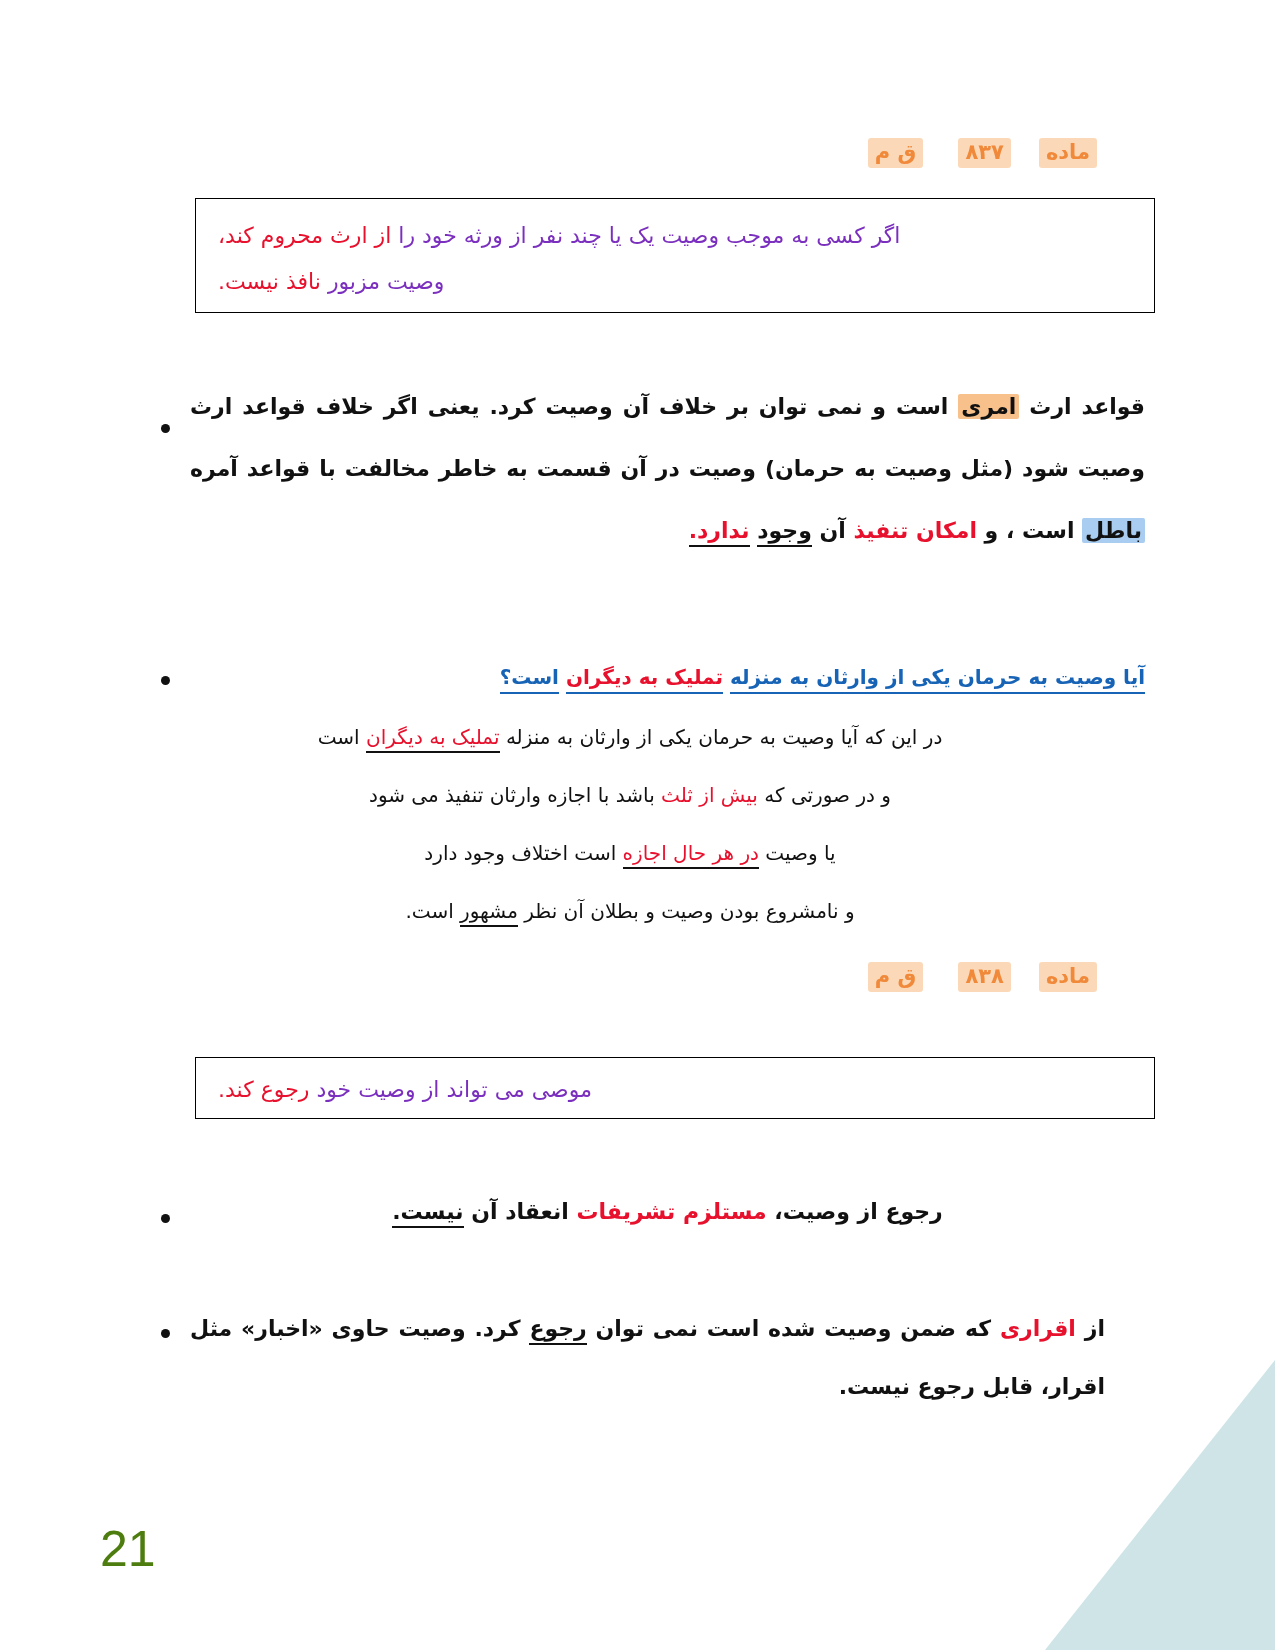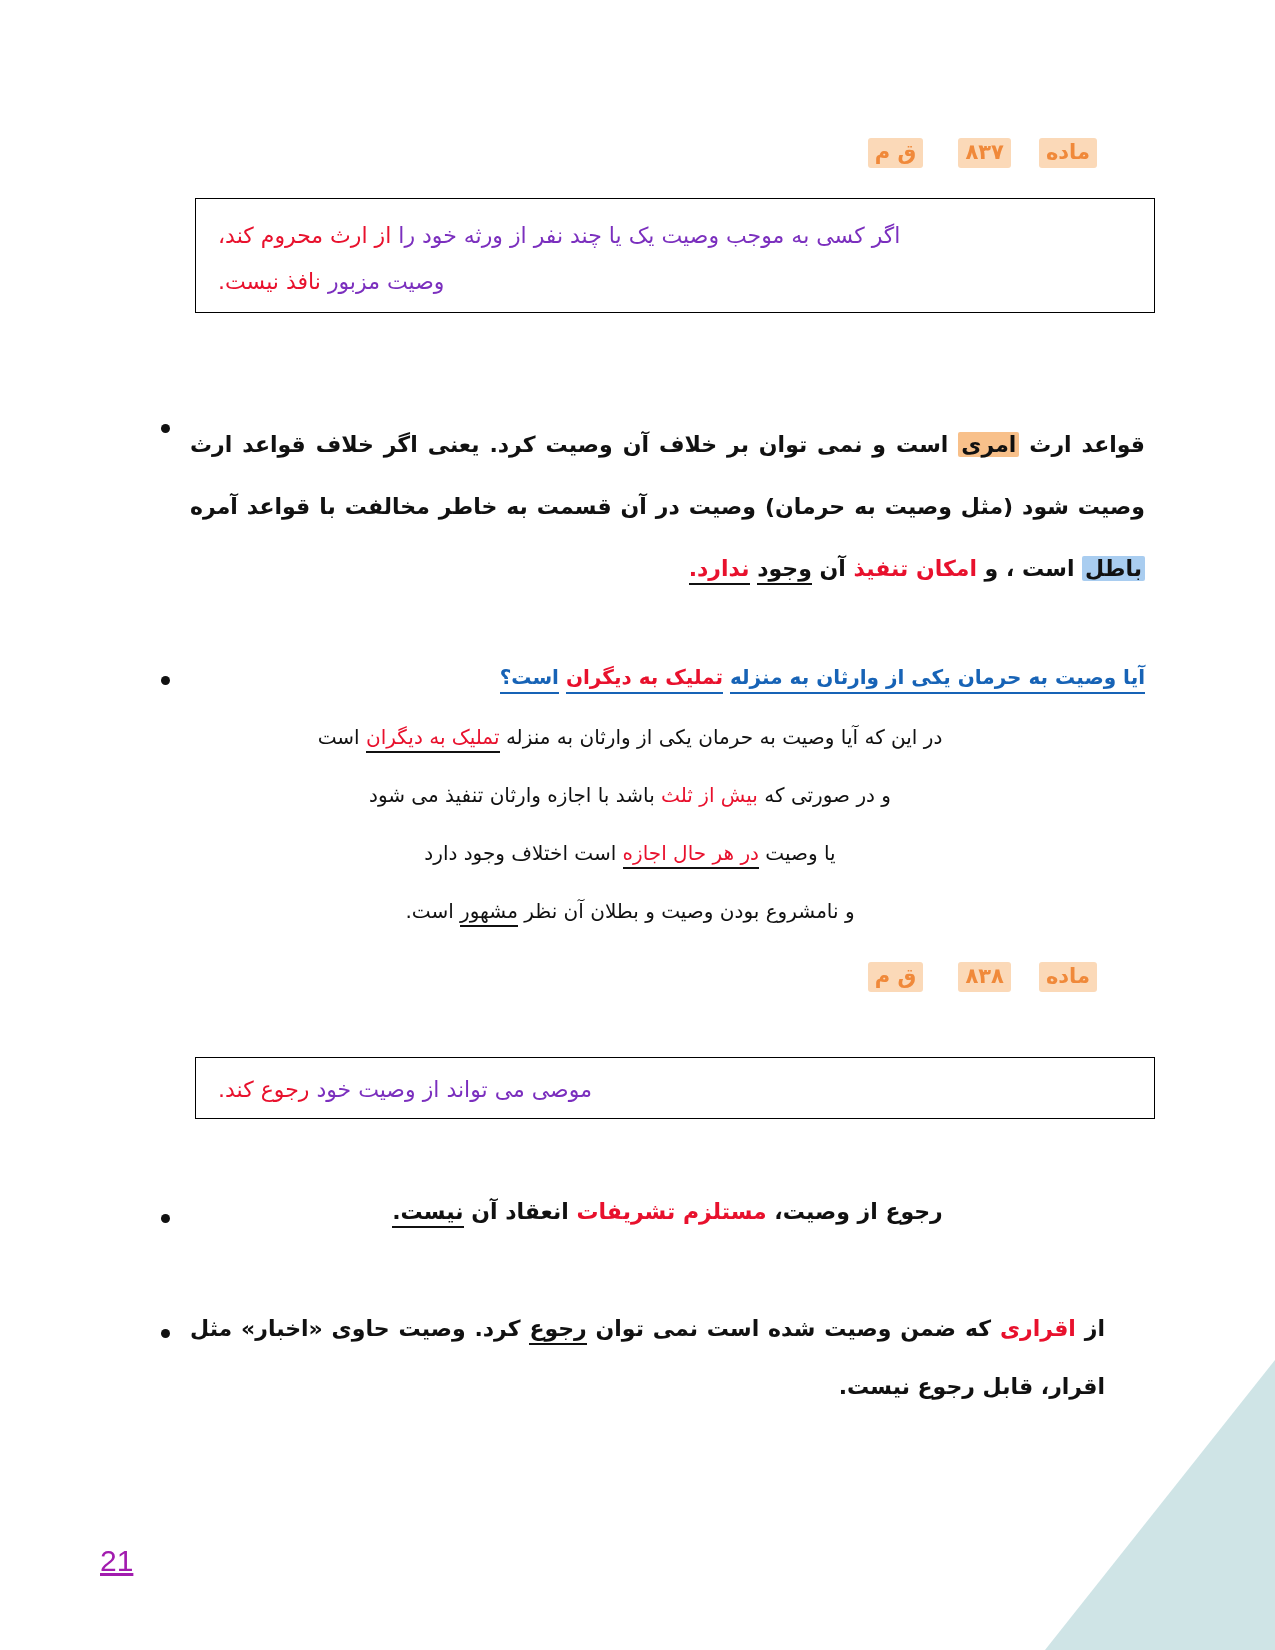--- a/index.html
+++ b/index.html
@@ -129,25 +129,24 @@
     line-height: 58px;
     color: #111111;
     font-weight: 500;
     font-family: "DejaVu Sans", sans-serif;
   }
   .explain .line { display: block; }
 
   
   .page-number {
     position: absolute;
-    font-size: 30px;
-    color: #a21caf;
+    font-size: 50px;
+    color: #4d7c0f;
     font-family: "Liberation Sans", sans-serif;
     direction: ltr;
-    text-decoration: underline;
   }
 </style>
 </head>
 <body>
 
 <div id="page">
 
   <div class="article-head" style="top:140px; right:178px;">
     <span class="chip">ماده</span><span class="chip">۸۳۷</span>&nbsp;<span class="chip">ق م</span>
   </div>
@@ -159,21 +158,21 @@
     </p>
     <p>
       <span class="purple">وصیت مزبور</span>
       <span class="red">نافذ نیست.</span>
     </p>
   </div>
 
   <div class="bullet-block" style="top:410px; right:1105px; width:0;">
     <span class="bullet-dot" style="top:14px;"></span>
   </div>
-  <div class="bullet-block" style="top:414px; right:130px; width:955px;">
+  <div class="bullet-block" style="top:376px; right:130px; width:955px;">
     <div class="bullet-body">
       <span>قواعد ارث</span>
       <span class="hl-orange">امری</span>
       <span>است و نمی توان بر خلاف آن وصیت کرد. یعنی اگر خلاف قواعد ارث وصیت شود (مثل وصیت به حرمان) وصیت در آن قسمت به خاطر مخالفت با قواعد آمره</span>
       <span class="hl-blue">باطل</span>
       <span>است ، و</span>
       <span class="red">امکان تنفیذ</span>
       <span>آن</span>
       <span class="black u-black">وجود</span>
       <span class="red u-black">ندارد.</span>

